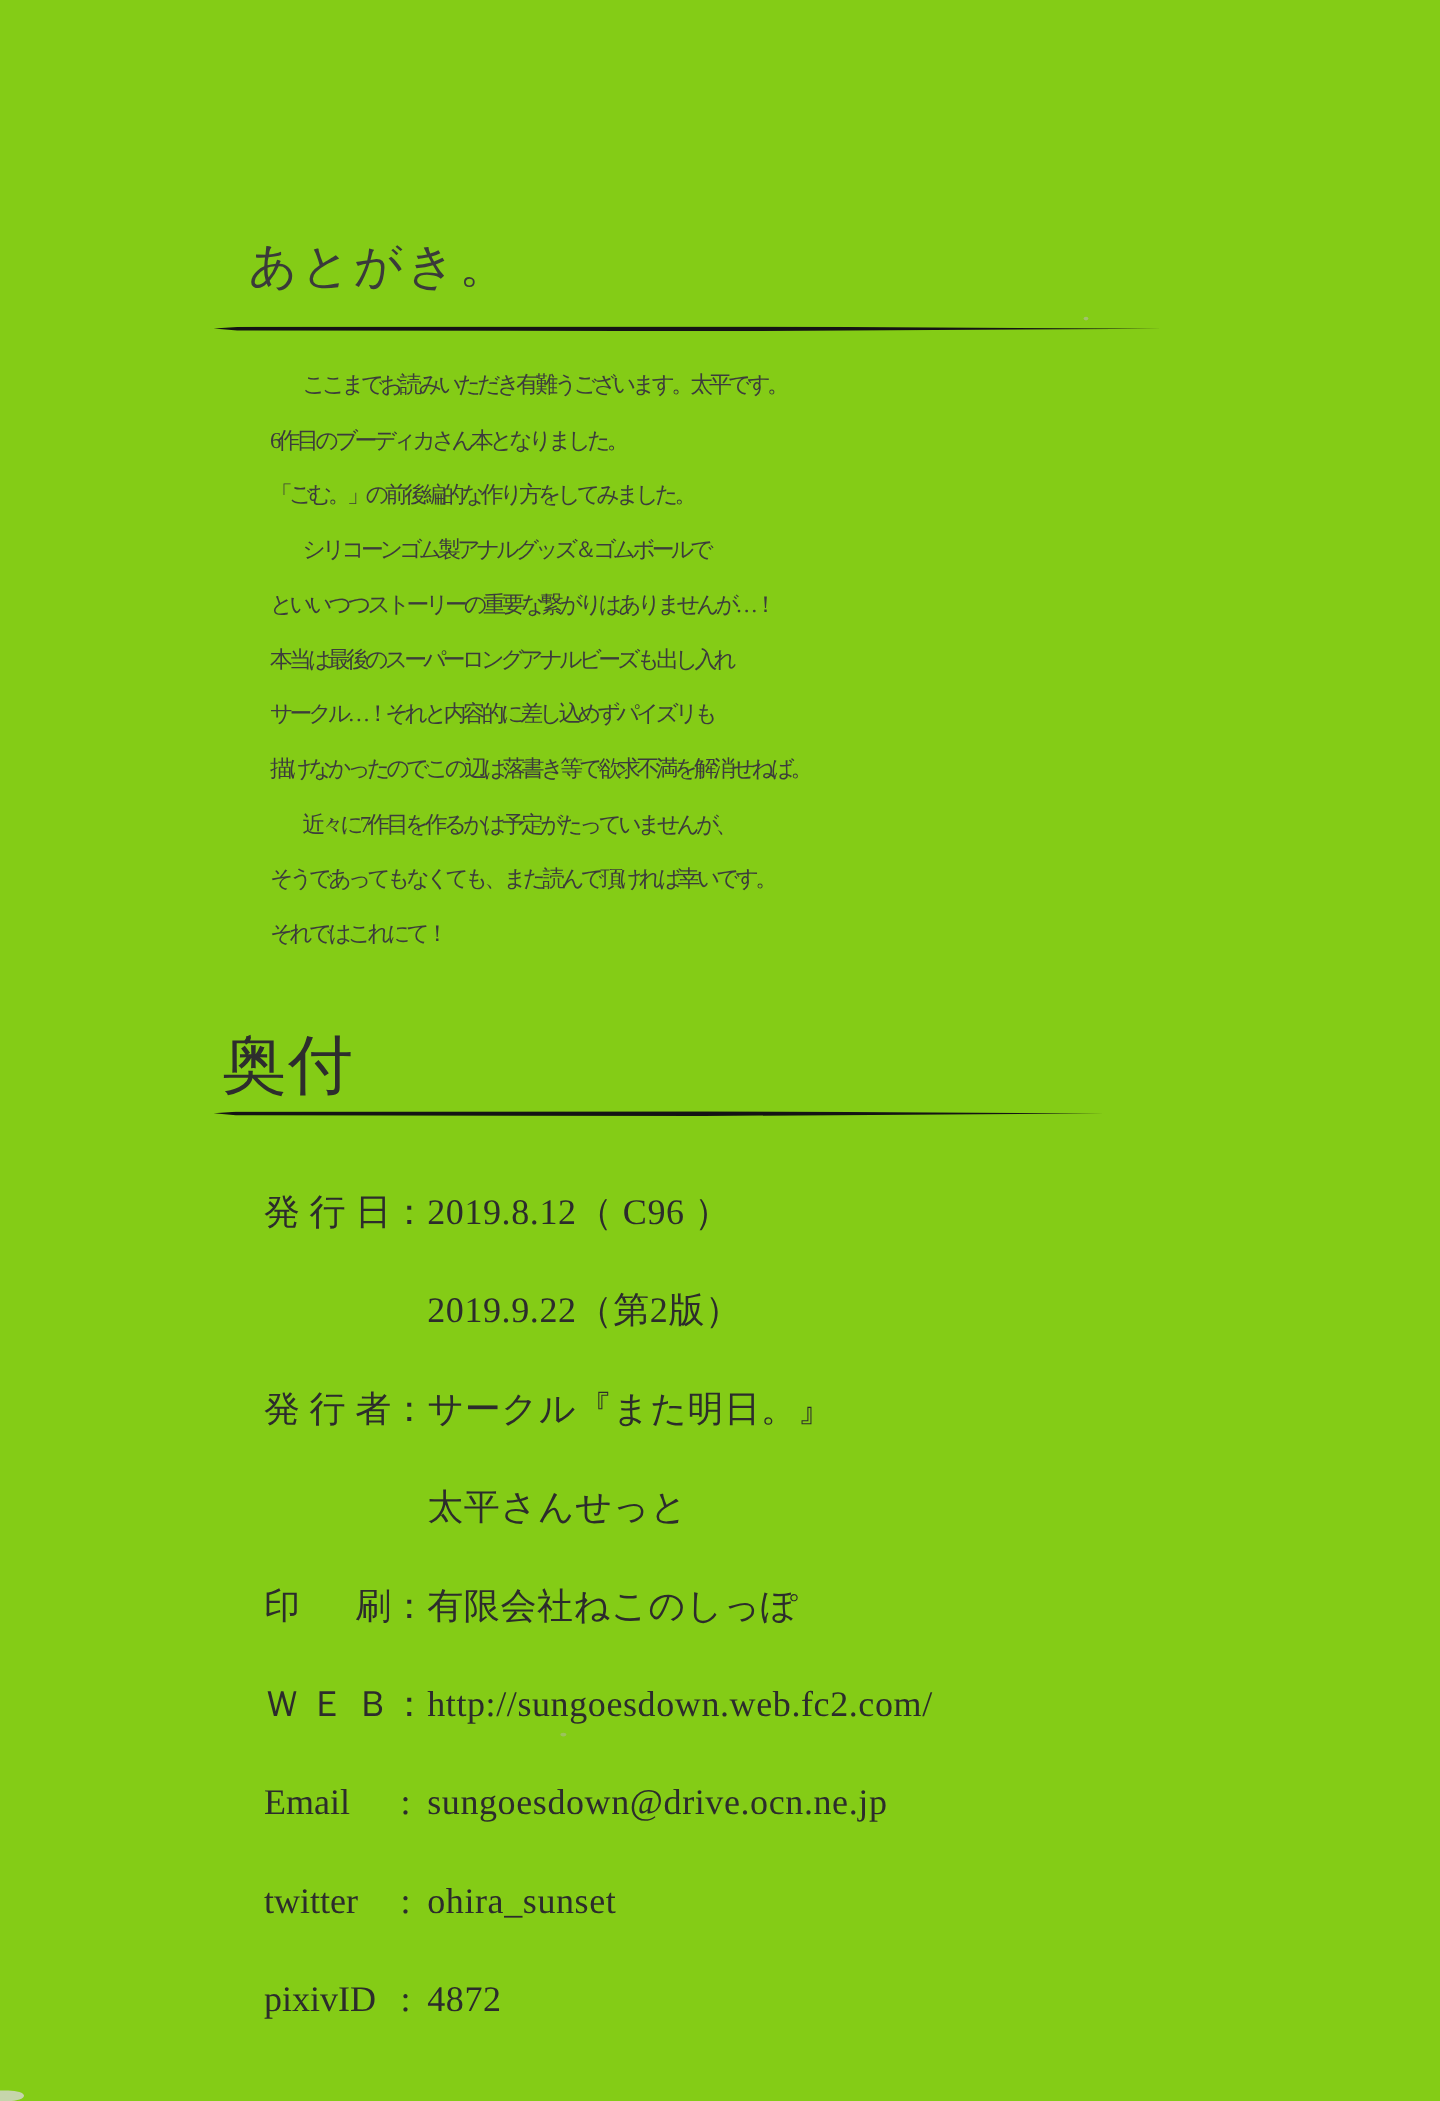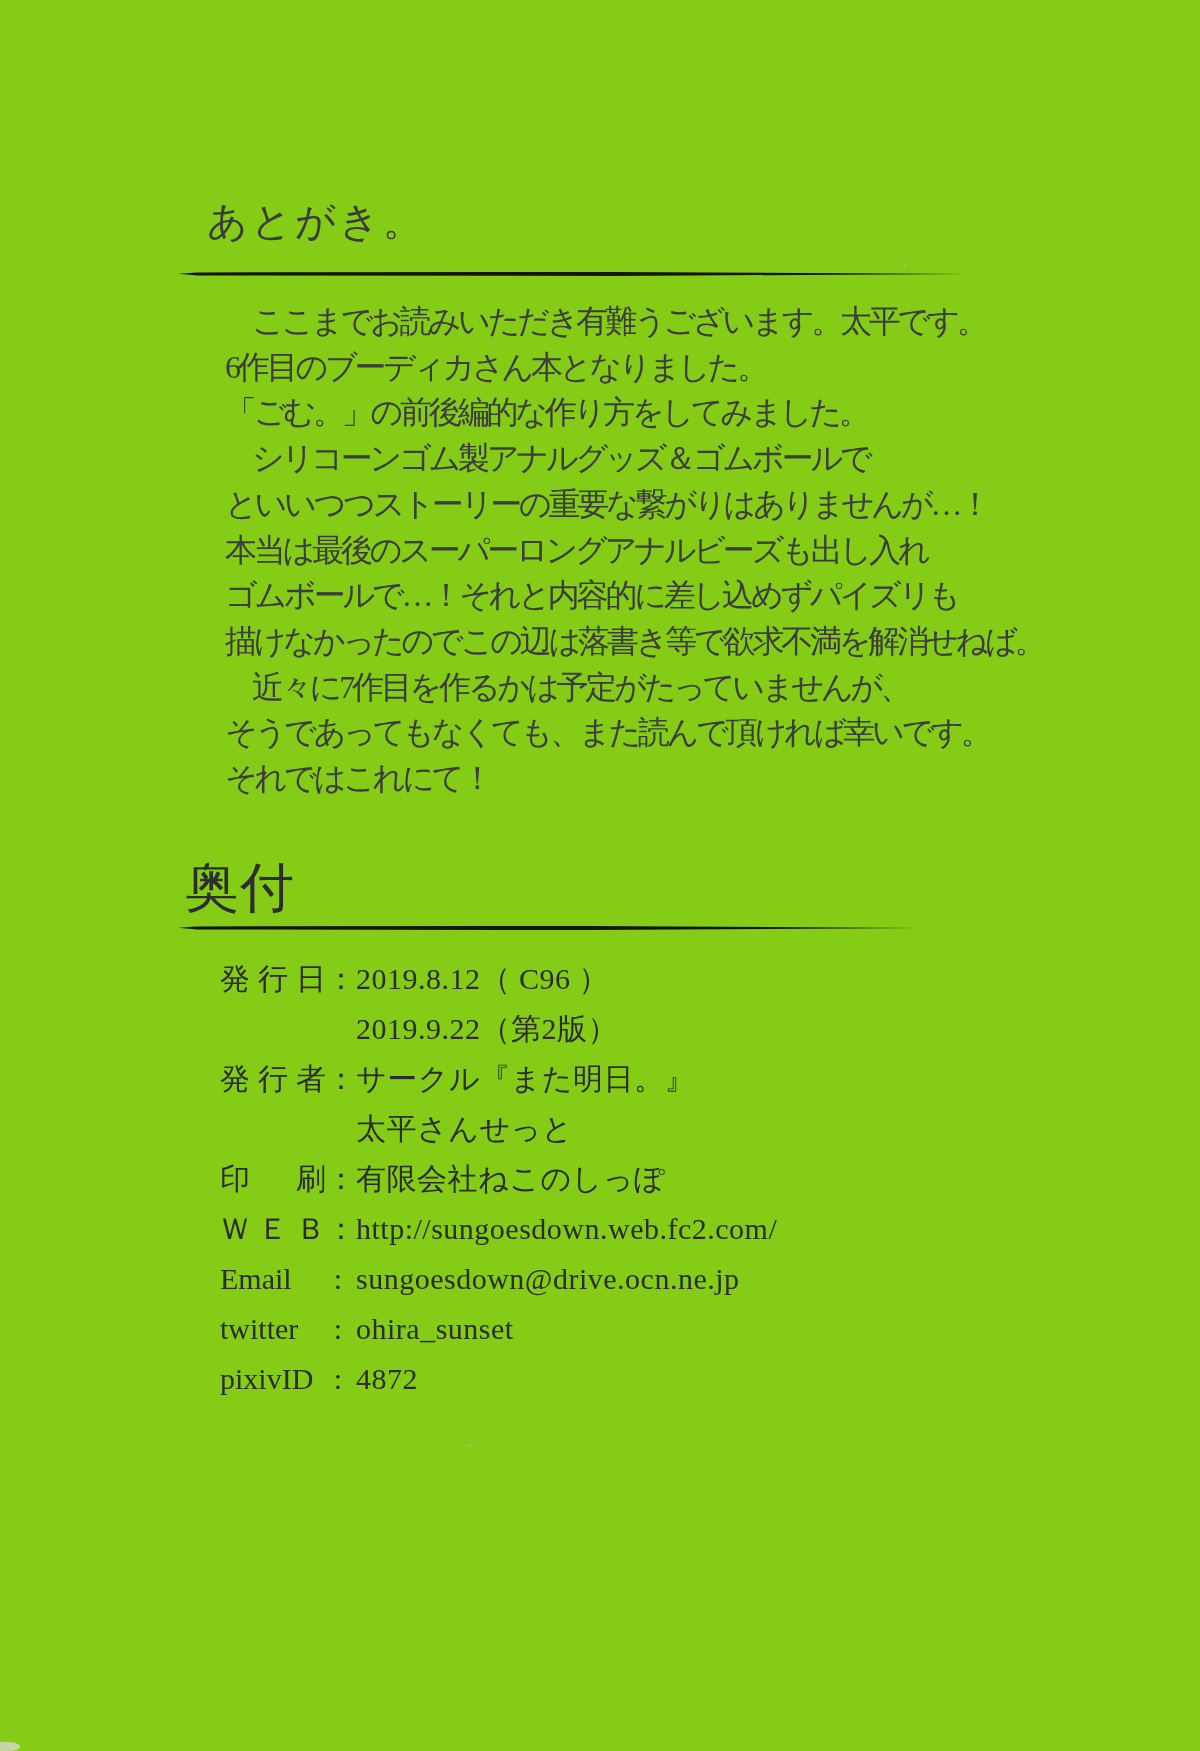--- a/index.html
+++ b/index.html
@@ -37,21 +37,21 @@
   .rule-1 {
     left: 178px;
     top: 272px;
     width: 790px;
   }
   .afterword-body {
     position: absolute;
     left: 225px;
     top: 299px;
     width: 760px;
-    font-size: 32px;
+    font-size: 19px;
     letter-spacing: -3.2px;
     line-height: 45.7px;
     color: #3c3c3c;
     white-space: nowrap;
   }
   .afterword-body .line.indent {
     padding-left: 27px;
   }
 
   
@@ -75,20 +75,21 @@
     top: 954px;
     font-size: 30px;
     color: #2c2c2c;
   }
   .colophon .row {
     display: flex;
     align-items: baseline;
     height: 50px;
     line-height: 50px;
     white-space: nowrap;
+    margin-top: 32px;
   }
   .colophon .lbl {
     display: inline-block;
     width: 106px;
     text-align: justify;
     text-align-last: justify;
     white-space: nowrap;
   }
   .colophon .colon {
     display: inline-block;
@@ -123,21 +124,21 @@
   <div class="afterword-title">あとがき。</div>
   <div class="rule rule-1"></div>
 
   <div class="afterword-body">
     <div class="line indent">ここまでお読みいただき有難うございます。太平です。</div>
     <div class="line">6作目のブーディカさん本となりました。</div>
     <div class="line">「ごむ。」の前後編的な作り方をしてみました。</div>
     <div class="line indent">シリコーンゴム製アナルグッズ＆ゴムボールで</div>
     <div class="line">といいつつストーリーの重要な繋がりはありませんが…！</div>
     <div class="line">本当は最後のスーパーロングアナルビーズも出し入れ</div>
-    <div class="line">ゴムボールで…！それと内容的に差し込めずパイズリも</div>
+    <div class="line">サークル…！それと内容的に差し込めずパイズリも</div>
     <div class="line">描けなかったのでこの辺は落書き等で欲求不満を解消せねば。</div>
     <div class="line indent">近々に7作目を作るかは予定がたっていませんが、</div>
     <div class="line">そうであってもなくても、また読んで頂ければ幸いです。</div>
     <div class="line">それではこれにて！</div>
   </div>
 
   <div class="colophon-title">奥付</div>
   <div class="rule rule-2"></div>
 
   <div class="colophon">

